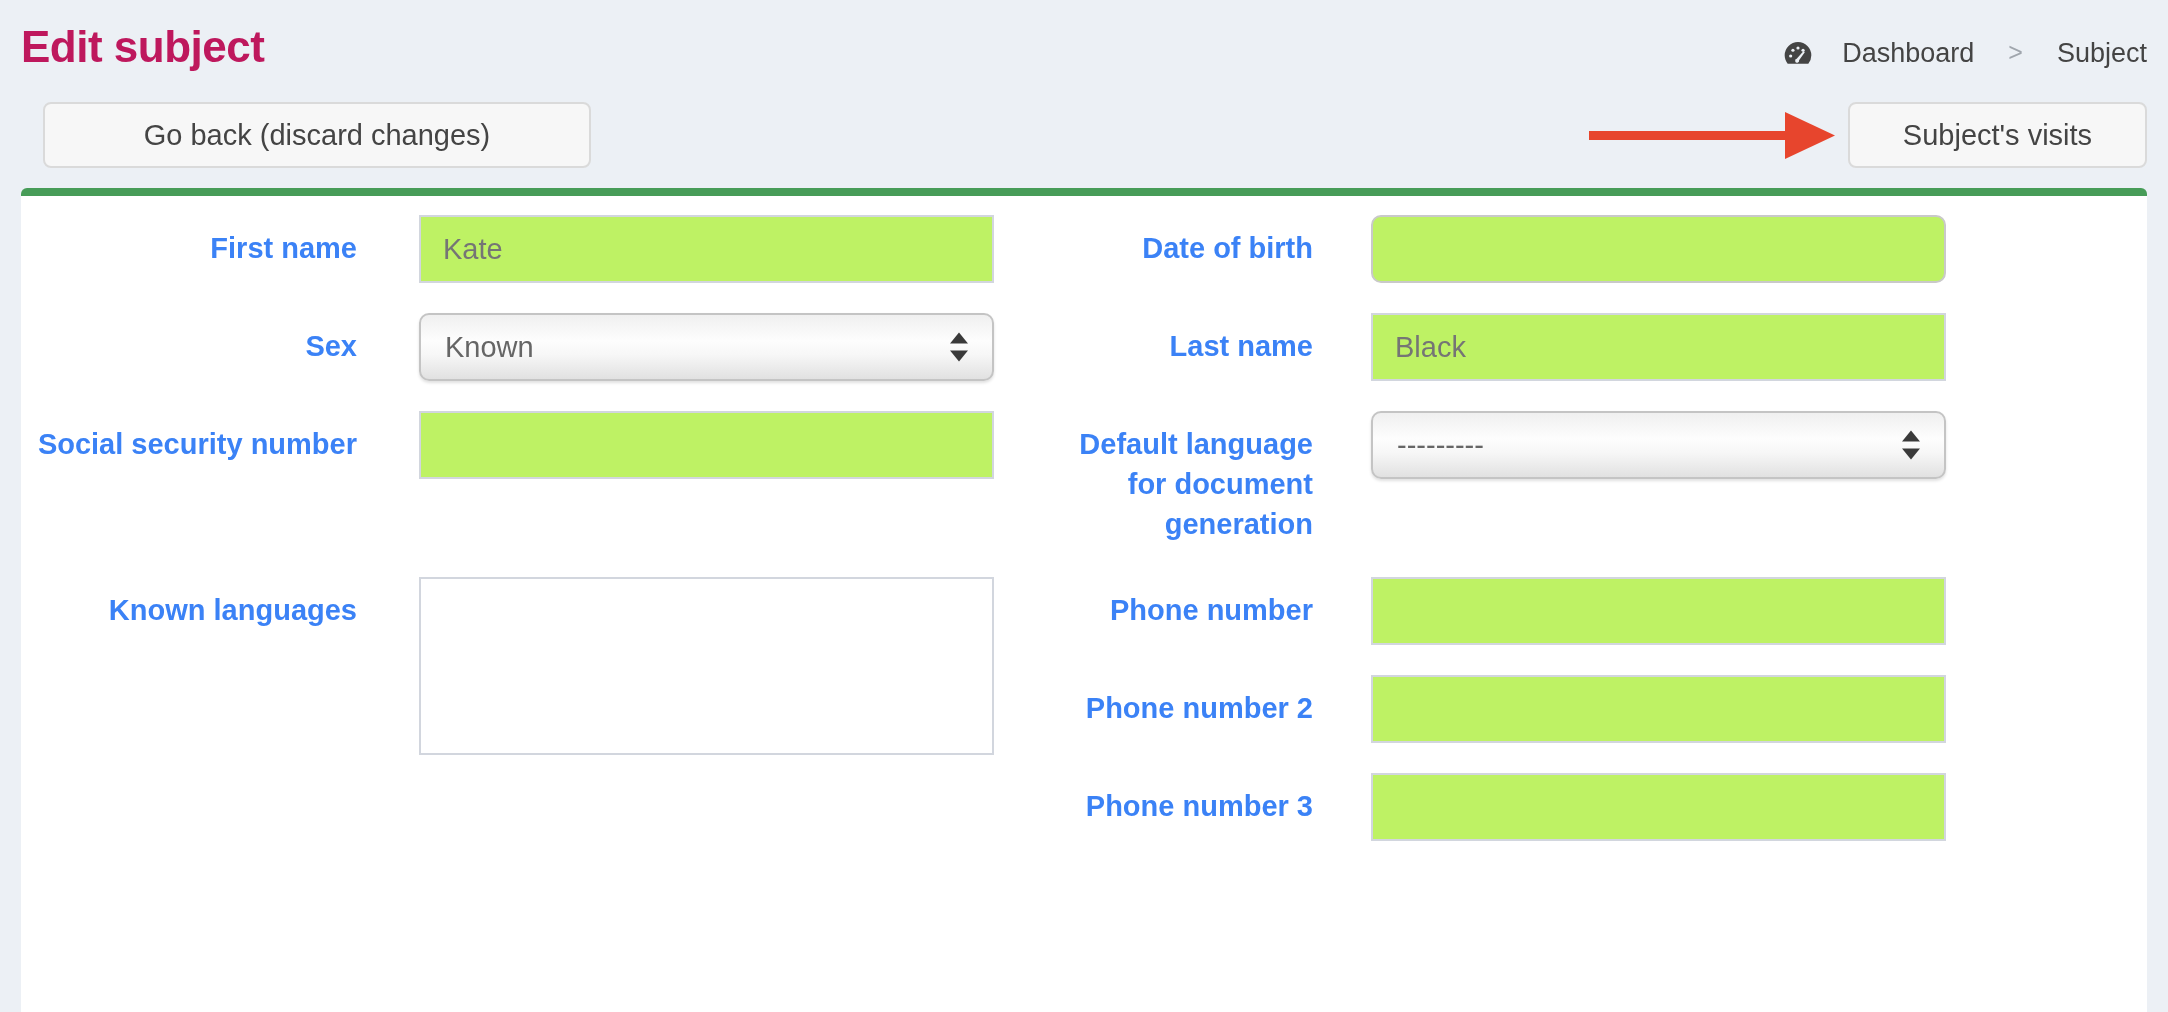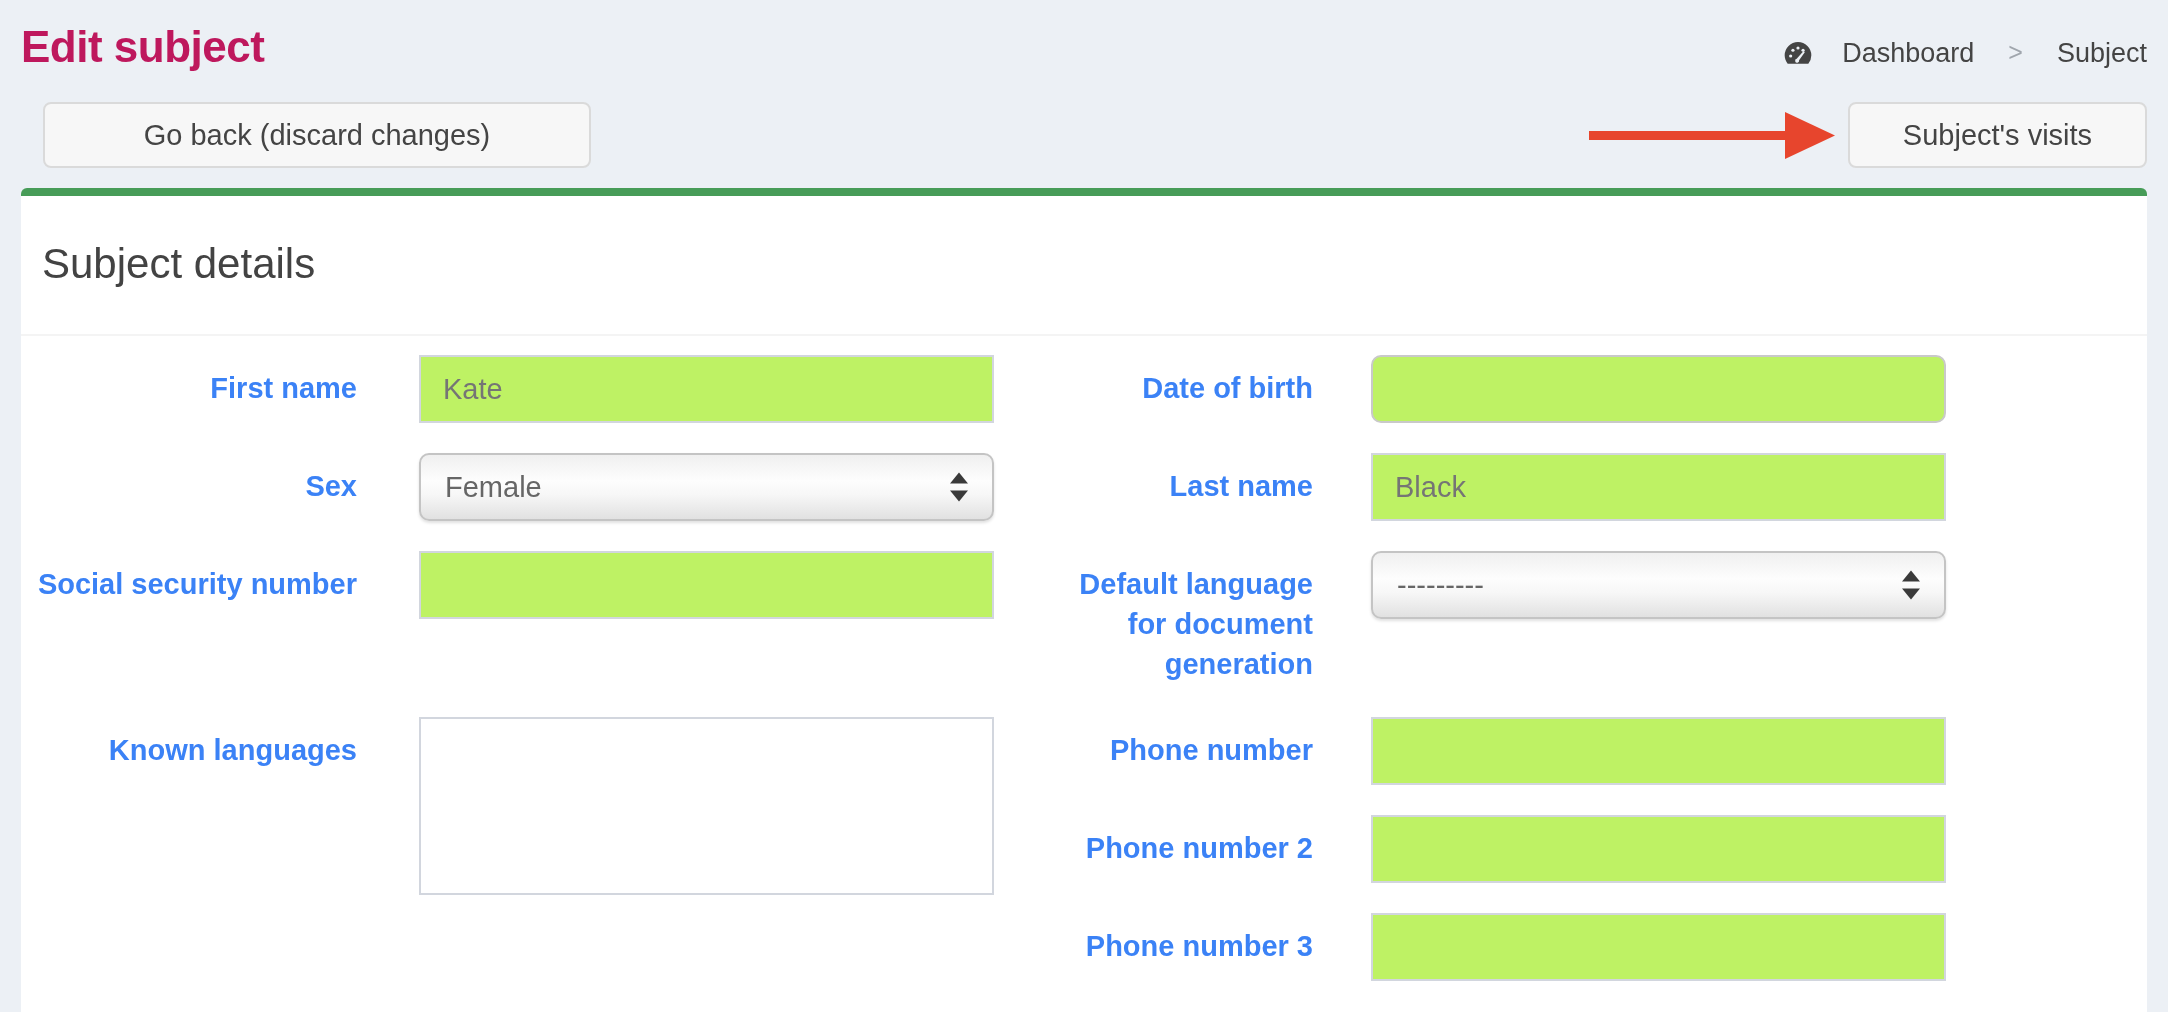--- a/index.html
+++ b/index.html
@@ -139,40 +139,37 @@
   <div class="toolbar-row">
     <button class="btn btn-back">Go back (discard changes)</button>
     <svg class="annotation-arrow" viewBox="0 0 248 50">
       <rect x="0" y="21" width="200" height="9" fill="#e7452d"></rect>
       <polygon points="196,2 246,25.5 196,49" fill="#e7452d"></polygon>
     </svg>
     <button class="btn btn-visits">Subject's visits</button>
   </div>
 
   <div class="panel">
-    <div class="panel-header">
-      <h2 class="panel-title">Subject details</h2>
-    </div>
 
     <div class="form-body">
 
       <div class="col col-left">
 
         <div class="form-row">
           <label class="lbl">First name</label>
           <div class="field-wrap">
             <input class="tinput" type="text" value="Kate" style="">
           </div>
         </div>
 
         <div class="form-row">
           <label class="lbl">Sex</label>
           <div class="field-wrap">
             <div class="select">
-              <span class="sel-text">Female</span>
+              <span class="sel-text">Known</span>
               <span class="sel-arrows">
                 <span class="tri-up"></span>
                   <span class="tri-down"></span>
               </span>
             </div>
           </div>
         </div>
 
         <div class="form-row row-gap-large">
           <label class="lbl">Social security number</label>

